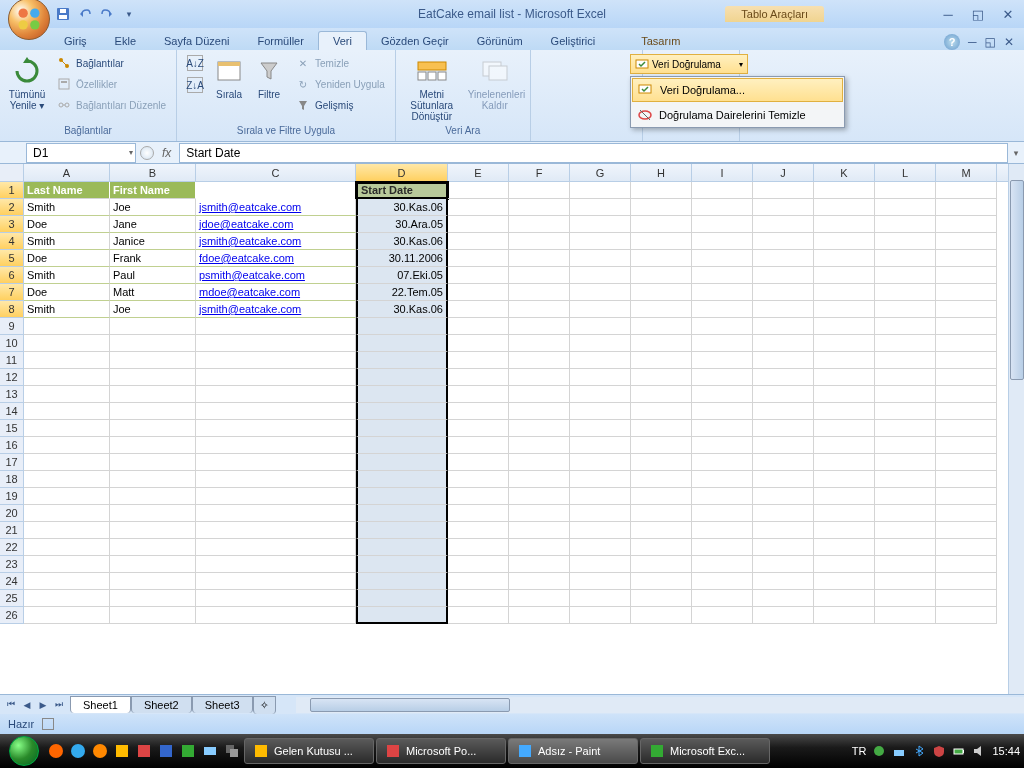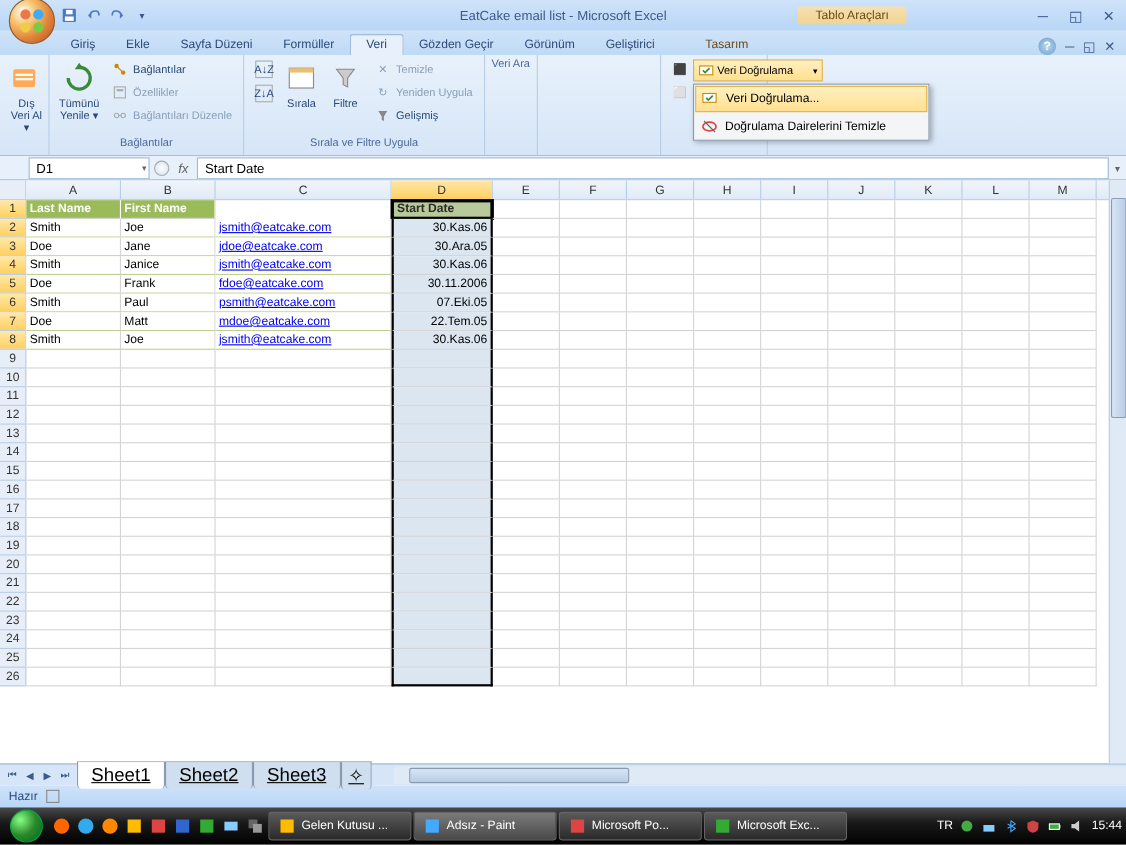--- a/index.html
+++ b/index.html
@@ -67,21 +67,21 @@
 .hdr-cell { background: #9bba59; color: #fff; font-weight: bold; border-right: 1px solid #fff; border-bottom: 1px solid #d4d4d4; }
 .hdr-cell.sel { background: #b8c99a; color: #2a2a2a; }
 .data-cell { background: #fff; border-bottom: 1px solid #c0d090; }
 .link { color: #0000ee; text-decoration: underline; cursor: pointer; }
 .date { text-align: right; }
 
 
 .sheet-tabs-row { height: 20px; background: #d6e6f8; display: flex; align-items: center; border-top: 1px solid #9ab8d8; }
 .sheet-nav { display: flex; gap: 2px; padding: 0 4px; }
 .sheet-nav span { width: 14px; height: 14px; font-size: 9px; color: #3b5a8a; display: flex; align-items: center; justify-content: center; cursor: pointer; }
-.sheet-tab { background: #fff; border: 1px solid #8a9ab0; border-bottom: none; padding: 2px 12px; font-size: 17px; border-radius: 0 0 4px 4px; cursor: pointer; text-decoration: underline; }
+.sheet-tab { background: #fff; border: 1px solid #8a9ab0; border-bottom: none; padding: 2px 12px; font-size: 11px; border-radius: 0 0 4px 4px; cursor: pointer; }
 .sheet-tab.inactive { background: #d0dff0; text-align: center; }
 .hscroll { flex: 1; height: 16px; background: #e0eaf6; margin-left: 20px; position: relative; }
 .hscroll-thumb { position: absolute; left: 14px; width: 200px; height: 14px; background: linear-gradient(#d8e4f4, #b8cee6); border: 1px solid #8a9ab0; border-radius: 2px; top: 1px; }
 
 
 .statusbar { height: 20px; background: linear-gradient(#cfe3f9, #b8d6f7); display: flex; align-items: center; font-size: 11px; color: #2a4a7a; padding: 0 8px; }
 .statusbar .right { margin-left: auto; display: flex; gap: 14px; align-items: center; }
 .zoom-slider { width: 100px; height: 4px; background: #9ab8d8; position: relative; }
 .zoom-thumb { position: absolute; left: 48px; top: -4px; width: 8px; height: 12px; background: #d8e4f4; border: 1px solid #8a9ab0; border-radius: 2px; }
 .view-btns { display: flex; gap: 1px; }
@@ -156,34 +156,20 @@
   <span class="rtab design" style="margin-left:18px;">Tasarım</span>
   <div class="ribbon-help">
     <span style="width:16px;height:16px;border-radius:50%;background:radial-gradient(#bde,#69c);color:#fff;text-align:center;line-height:16px;font-size:11px;font-weight:bold;">?</span>
     <span>─</span>
     <span>◱</span>
     <span>✕</span>
   </div>
 </div>
 
 <div class="ribbon">
-  <div class="rgroup" style="width:45px;">
-    <div class="rgroup-body">
-        <div class="rbtn-big">
-          <div class="icon">
-            <svg width="28" height="24" viewBox="0 0 28 24">
-              <rect x="2" y="4" width="20" height="16" fill="#fa5" rx="2"></rect>
-              <rect x="4" y="8" width="16" height="2" fill="#fff"></rect>
-              <rect x="4" y="12" width="16" height="2" fill="#fff"></rect>
-            </svg>
-          </div>
-          <div class="lbl"><span>Dış Veri Al</span> ▾</div>
-        </div>
-      </div>
-  </div>
   <div class="rgroup">
     <div class="rgroup-body">
       <div class="rbtn-big">
           <div class="icon">
             <svg width="28" height="28" viewBox="0 0 28 28">
               <path d="M14 4 A10 10 0 1 1 4 14" fill="none" stroke="#3a8a3a" stroke-width="3"></path>
               <path d="M14 0 L18 6 L10 6 Z" fill="#3a8a3a"></path>
             </svg>
           </div>
           <div class="lbl"><span>Tümünü Yenile</span> ▾</div>
@@ -264,20 +250,42 @@
                 <path d="M2 2 L10 2 L7 7 L7 11 L5 10 L5 7 Z" fill="#888"></path>
               </svg>
             </span>
             <span>Gelişmiş</span>
           </div>
       </div>
     </div>
     <div class="rgroup-label">Sırala ve Filtre Uygula</div>
   </div>
   <div class="rgroup">
+    <div class="rgroup-body">
+      <div class="rbtn-big" style="width:60px;">
+          <div class="icon">
+            <svg width="32" height="22">
+              <rect x="2" y="2" width="28" height="8" fill="#f8c050" stroke="#c80"></rect>
+              <rect x="2" y="12" width="8" height="8" fill="#fff" stroke="#888"></rect>
+              <rect x="12" y="12" width="8" height="8" fill="#fff" stroke="#888"></rect>
+              <rect x="22" y="12" width="8" height="8" fill="#fff" stroke="#888"></rect>
+            </svg>
+          </div>
+          <div class="lbl">Metni Sütunlara Dönüştür</div>
+        </div>
+      <div class="rbtn-big dim" style="width:58px;opacity:0.5;">
+          <div class="icon">
+            <svg width="28" height="22">
+              <rect x="2" y="2" width="18" height="14" fill="#fff" stroke="#aaa"></rect>
+              <rect x="8" y="6" width="18" height="14" fill="#fff" stroke="#aaa"></rect>
+            </svg>
+          </div>
+          <div class="lbl">Yinelenenleri Kaldır</div>
+        </div>
+    </div>
     <div class="rgroup-label">Veri Ara</div>
   </div>
   <div class="rgroup" style="width:112px;"></div>
   <div class="rgroup">
     <div class="rgroup-body">
       <div class="vstack">
         <div class="rbtn-sm"><span class="icon" style="color:#3a8a3a;">⬛</span><span>Gruplandır</span> ▾</div>
         <div class="rbtn-sm"><span class="icon" style="color:#3a8a3a;">⬜</span><span>Çöz</span> ▾</div>
       </div>
     </div>
@@ -839,31 +847,31 @@
         <rect x="2" y="2" width="8" height="8" fill="#666"></rect>
         <rect x="6" y="6" width="8" height="8" fill="#999"></rect>
       </svg>
     </span>
   <div class="task">
       <svg width="16" height="16">
         <rect x="2" y="2" width="12" height="12" fill="#fb0"></rect>
       </svg>
       <span>Gelen Kutusu ...</span>
     </div>
+  <div class="task">
+      <svg width="16" height="16">
+        <rect x="2" y="2" width="12" height="12" fill="#d44"></rect>
+      </svg>
+      <span>Microsoft Po...</span>
+    </div>
   <div class="task active">
       <svg width="16" height="16">
         <rect x="2" y="2" width="12" height="12" fill="#4af"></rect>
       </svg>
       <span>Adsız - Paint</span>
-    </div>
-  <div class="task">
-      <svg width="16" height="16">
-        <rect x="2" y="2" width="12" height="12" fill="#d44"></rect>
-      </svg>
-      <span>Microsoft Po...</span>
     </div>
   <div class="task">
       <svg width="16" height="16">
         <rect x="2" y="2" width="12" height="12" fill="#3a3"></rect>
       </svg>
       <span>Microsoft Exc...</span>
     </div>
   <div class="tray">
     <span>TR</span>
     <span class="icon"><svg width="14" height="14">

